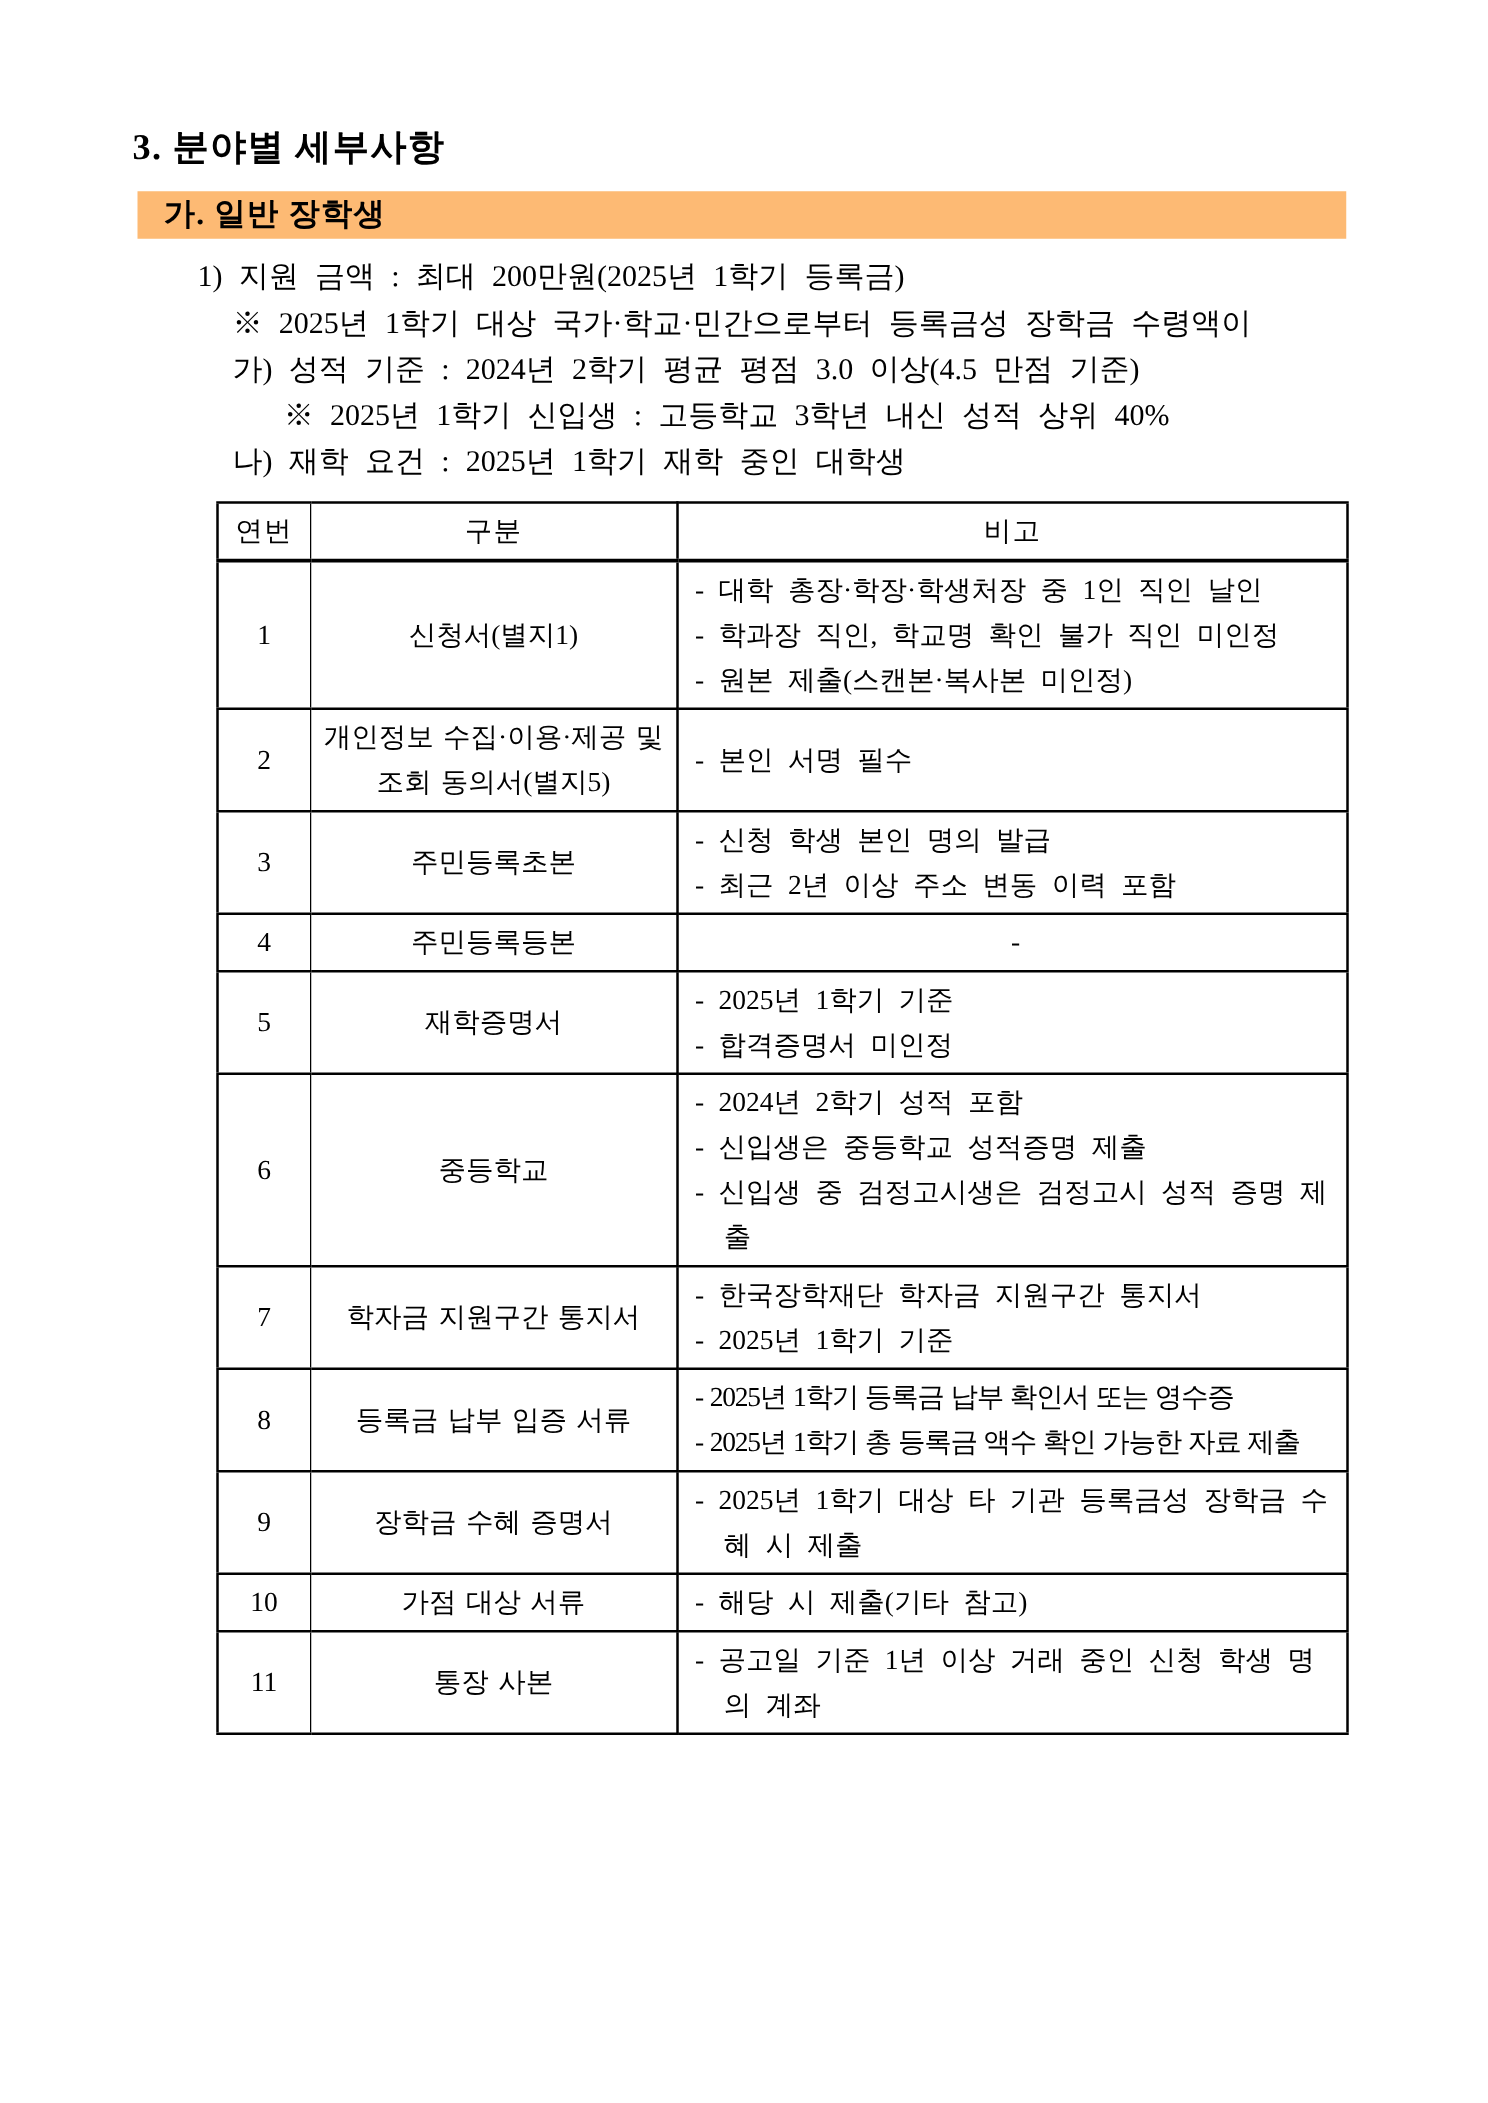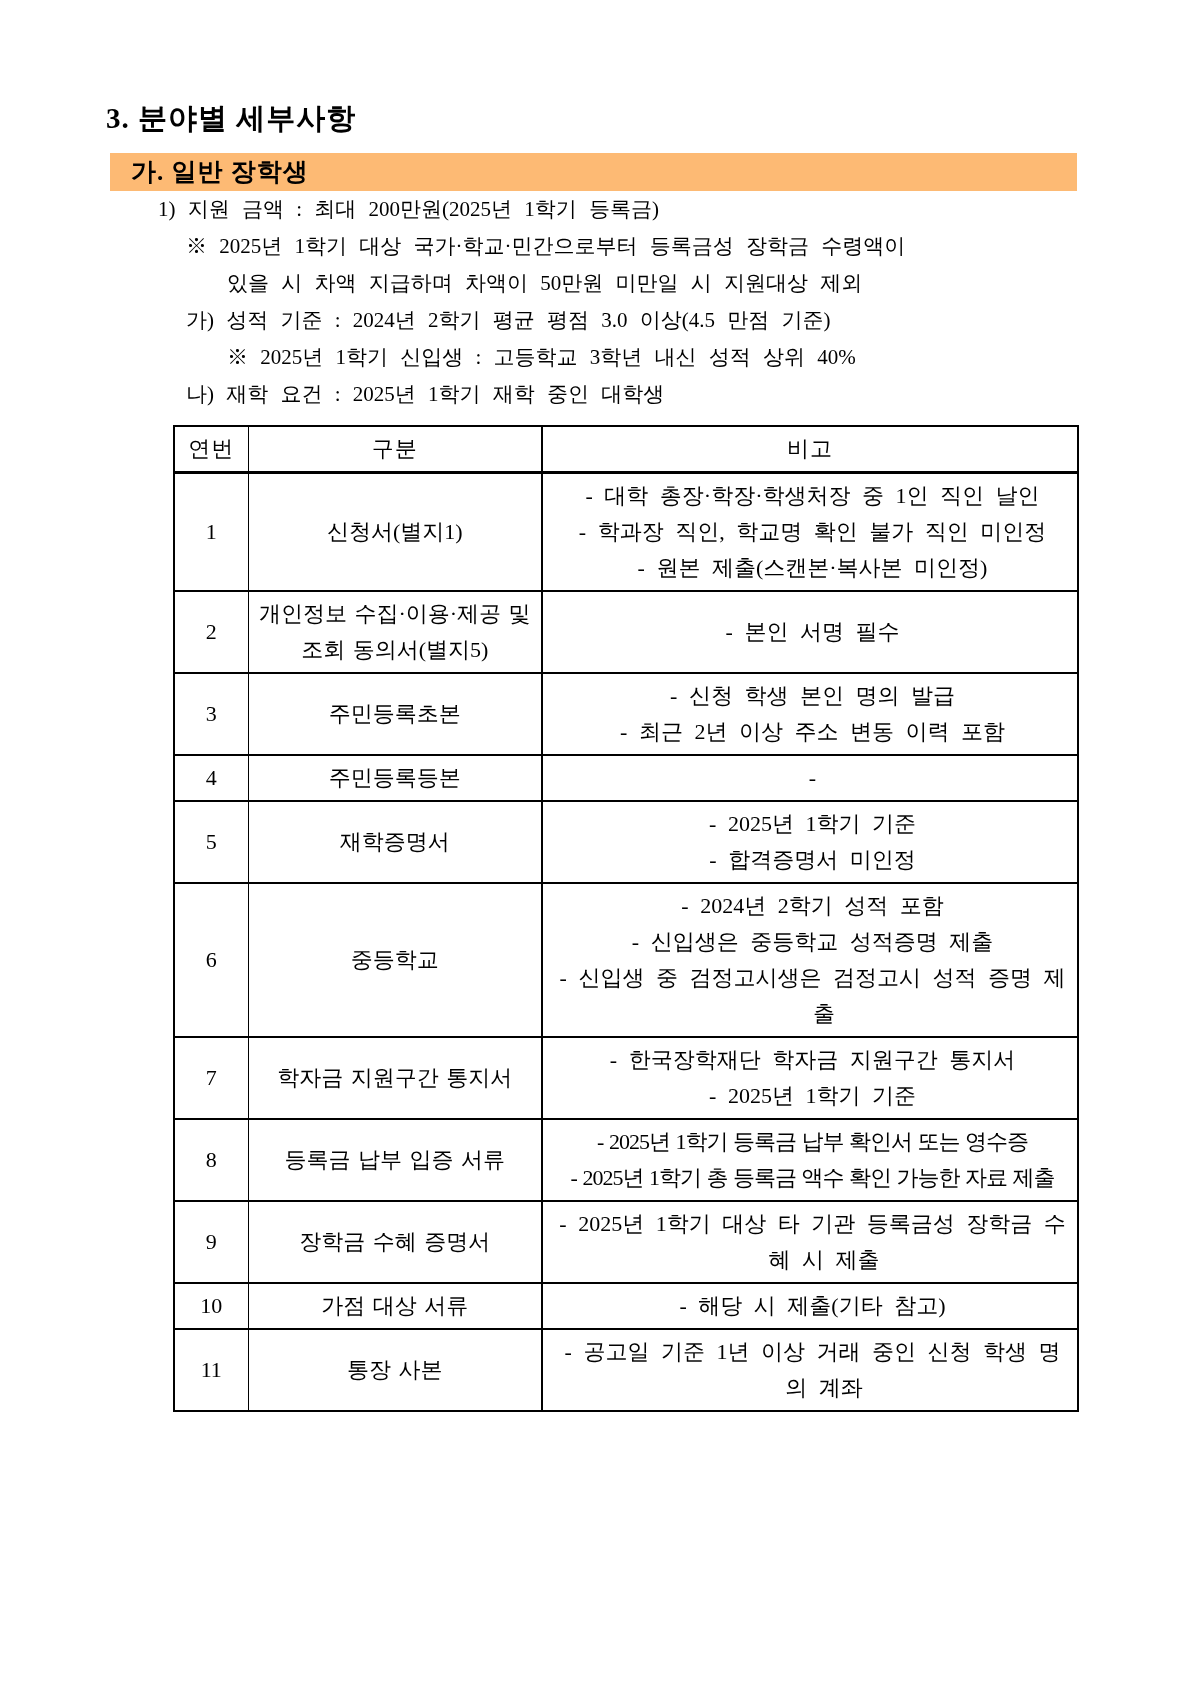--- a/index.html
+++ b/index.html
@@ -32,21 +32,22 @@
     width: 967px;
     height: 38px;
     line-height: 38px;
     background: #fdba74;
     font-size: 25px;
     font-weight: bold;
     padding-left: 21px;
     letter-spacing: 1px;
   }
   .body-list {
-    font-size: 21px;
+    margin-top: 13px;
+    font-size: 24px;
   }
   .body-line {
     line-height: 37px;
     word-spacing: 7px;
     white-space: nowrap;
   }
   .indent-1 { padding-left: 52px; }
   .indent-2 { padding-left: 80px; }
   .indent-3 { padding-left: 121px; }
 
@@ -91,21 +92,20 @@
   th.head-cat { border-right: 2px solid #000; }
   td.cell-notes {
     padding: 4px 8px 4px 13px;
     line-height: 36px;
   }
   td.cell-notes.center { text-align: center; }
   .note-line {
     padding-left: 23px;
     text-indent: -23px;
     word-spacing: 6px;
-    text-align: center;
   }
   td.cell-notes.center .note-line {
     padding-left: 0;
     text-indent: 0;
   }
   tr.tight .note-line {
     letter-spacing: -1px;
     word-spacing: 1px;
   }
 </style>
@@ -114,21 +114,20 @@
 
 <div class="page">
 
   <div class="doc-title">3. 분야별 세부사항</div>
 
   <div class="section-bar">가. 일반 장학생</div>
 
   <div class="body-list">
       <div class="body-line indent-1">1) 지원 금액 : 최대 200만원(2025년 1학기 등록금)</div>
       <div class="body-line indent-2">※ 2025년 1학기 대상 국가·학교·민간으로부터 등록금성 장학금 수령액이</div>
-      <div class="body-line indent-3">있을 시 차액 지급하며 차액이 50만원 미만일 시 지원대상 제외</div>
       <div class="body-line indent-2">가) 성적 기준 : 2024년 2학기 평균 평점 3.0 이상(4.5 만점 기준)</div>
       <div class="body-line indent-3">※ 2025년 1학기 신입생 : 고등학교 3학년 내신 성적 상위 40%</div>
       <div class="body-line indent-2">나) 재학 요건 : 2025년 1학기 재학 중인 대학생</div>
     </div>
 
   <table class="doc-table">
     <colgroup>
       <col style="width:74px">
       <col style="width:294px">
       <col style="width:536px">

